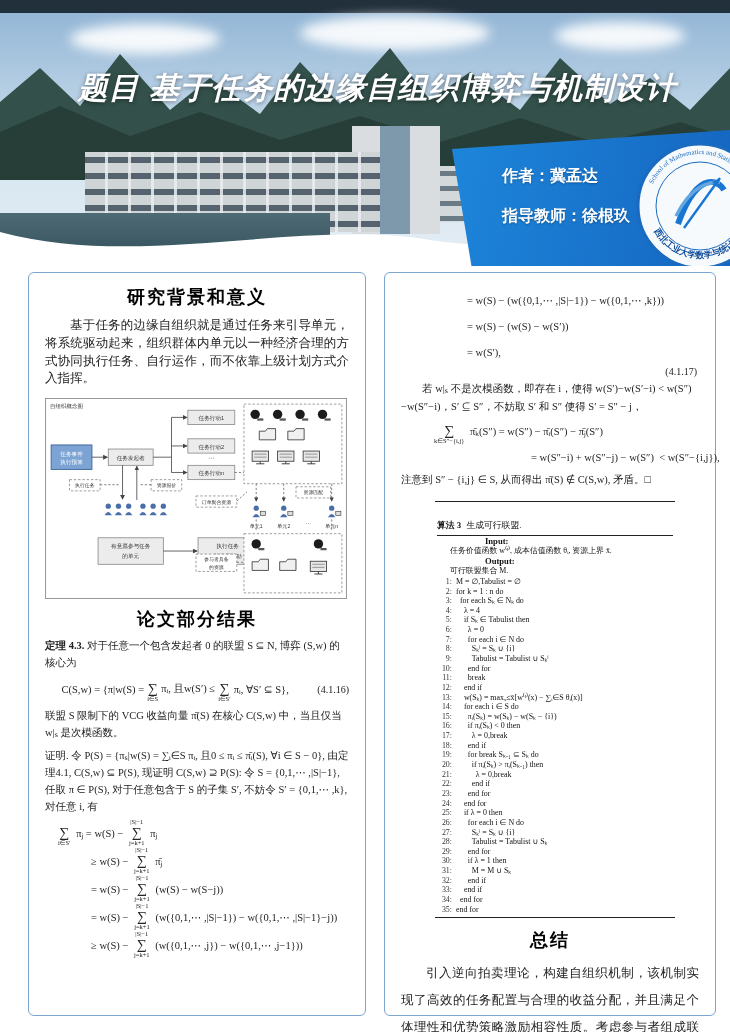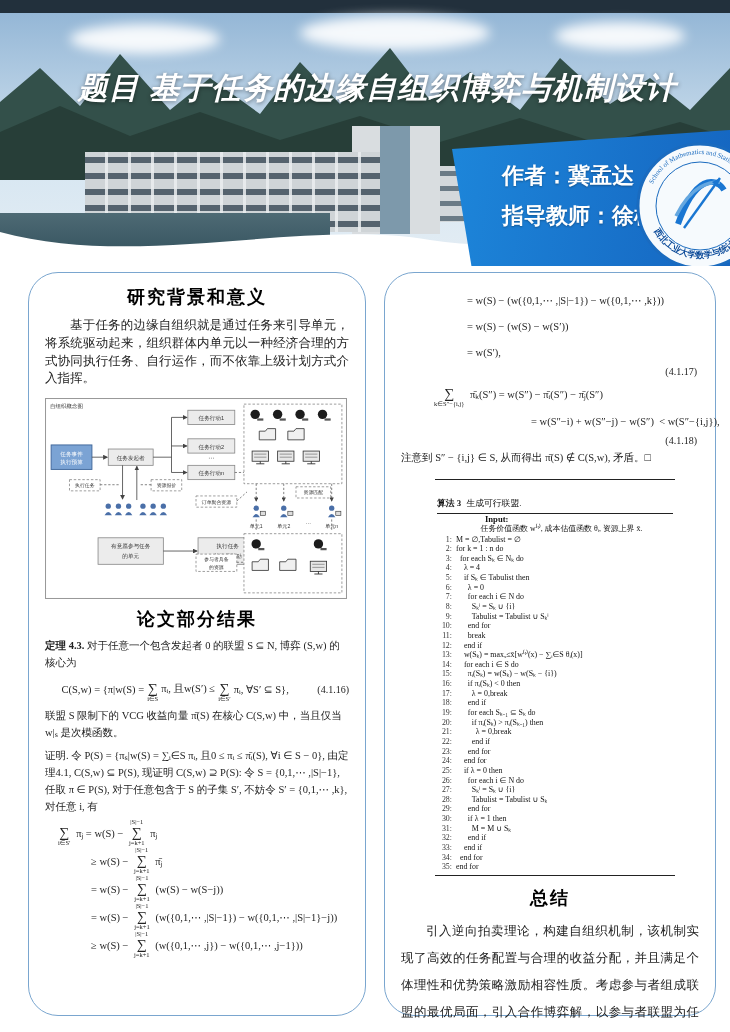--- a/index.html
+++ b/index.html
@@ -25,24 +25,24 @@
   .water{position:absolute;left:0;top:213px;width:330px;height:53px;
          background:linear-gradient(#4e6a74,#2f4e5a);}
   .swoosh{position:absolute;left:0;top:190px;}
   .title{position:absolute;left:12px;top:68px;width:730px;text-align:center;
          font-size:30px;font-weight:bold;color:#fff;letter-spacing:1px;
          text-shadow:0 1px 4px rgba(0,0,0,.45);font-style:italic;}
   .banner{position:absolute;right:0;top:130px;width:278px;height:136px;
           background:linear-gradient(100deg,#1d86da,#1565c0);
           clip-path:polygon(0 14%,100% 0,100% 100%,7% 100%);}
   .banner-text{position:absolute;left:50px;top:26px;color:#fff;font-weight:bold;
-               font-size:22px;line-height:40px;text-shadow:0 1px 2px rgba(0,0,0,.3);}
+               font-size:16px;line-height:40px;text-shadow:0 1px 2px rgba(0,0,0,.3);}
   .seal{position:absolute;left:625px;top:131px;}
   
-  .col{position:absolute;top:272px;height:744px;border:1.6px solid #7aa6cf;border-radius:30px;
+  .col{position:absolute;top:272px;height:744px;border:1.6px solid #7aa6cf;border-radius:6px;
        background:#fff;box-sizing:border-box;padding:8px 16px;}
   .col-left{left:28px;width:338px;}
   .col-right{left:384px;width:332px;}
   h2.section{font-size:18px;font-weight:bold;text-align:center;margin:4px 0 8px;color:#000;letter-spacing:2px;}
   p.body{font-size:12.5px;line-height:17.8px;text-align:justify;text-indent:2em;margin:0 0 4px;color:#222;}
   
   .m{font-family:"Liberation Serif",serif;font-size:10.5px;color:#222;}
   .thm{line-height:1.62;margin:2px 0;}
   .thm b{font-style:normal;}
   .eqrow{display:flex;align-items:center;margin:4px 0;gap:12px;}
@@ -60,21 +60,21 @@
   .eqnum-line{text-align:right;font-size:10px;margin:1px 2px 3px 0;}
   .rtext{line-height:1.7;margin:1px 0;}
   .indent{text-indent:2em;}
   .note-row{display:flex;justify-content:flex-start;align-items:center;line-height:1.7;}
   
   .algo{border-top:1.4px solid #222;border-bottom:1.4px solid #222;margin:12px 24px 10px 34px;
         font-family:"Liberation Serif",serif;font-size:7.9px;color:#111;padding:16px 2px 3px;}
   .algo-title{font-size:8.8px;border-bottom:1.2px solid #222;padding:2px 0 3px;}
   .algo-title b{margin-right:3px;}
   .algo-io b{font-size:8.6px;margin-left:48px;}
-  .algo-io .io-val{padding-left:13px;line-height:1.35;text-align:center;}
+  .algo-io .io-val{padding-left:13px;line-height:1.35;}
   .algo-line{display:flex;line-height:1.22;}
   .algo-num{width:15px;text-align:right;margin-right:4px;flex:none;color:#333;}
   .algo-text{white-space:pre;}
   .summary{font-size:12.5px;line-height:27px;text-align:justify;text-indent:2em;margin:6px 0 0;}
   
   .diagram{margin:6px 0 2px;}
   .dg-box{fill:#ececec;stroke:#888;stroke-width:.8;}
   .dg-dash{fill:#fff;stroke:#777;stroke-width:.7;stroke-dasharray:2.4 1.8;}
   .dg-t{font-family:"Liberation Sans",sans-serif;fill:#333;}
   .dg-line{stroke:#444;stroke-width:.8;fill:none;}
@@ -305,41 +305,45 @@
   </div>
 
   <div class="col col-right">
     <div class="m chain-r">
       <div class="math-line">= w(S) − (w({0,1,⋯ ,|S|−1}) − w({0,1,⋯ ,k}))</div>
       <div class="math-line">= w(S) − (w(S) − w(S′))</div>
       <div class="math-line">= w(S′),</div>
     </div>
     <div class="m eqnum-line">(4.1.17)</div>
 
+    <div class="m rtext indent">若 w|ₛ 不是次模函数，即存在 i，使得 w(S′)−w(S′−i) &lt; w(S″)−w(S″−i)，S′ ⊆ S″，不妨取 S′ 和 S″ 使得 S′ = S″ − j，</div>
 
     <div class="m chain-r2">
       <div class="math-line"><span class="bigsum"><span class="lim"></span><span class="sigma">∑</span><span class="lim">k∈S″−{i,j}</span></span> π̄ₖ(S″) = w(S″) − π̄ᵢ(S″) − π̄ⱼ(S″)</div>
       <div class="math-line">= w(S″−i) + w(S″−j) − w(S″)  &lt; w(S″−{i,j}),</div>
     </div>
-    <div class="m eqnum-line">(4.1.18)</div>
 
     <div class="m note-row">
       <span>注意到 S″ − {i,j} ∈ S, 从而得出 π̄(S) ∉ C(S,w), 矛盾。</span>
       <span>□</span>
     </div>
 
     <div class="algo">
       <div class="algo-title">
         <b>算法 3</b>
         <span>生成可行联盟.</span>
       </div>
       <div class="algo-io">
         <b>Input:</b>
         <div class="io-val">任务价值函数 w⁽ᵗ⁾, 成本估值函数 θᵢ, 资源上界 x̄.</div>
       </div>
+      <div class="algo-io">
+        <b>Output:</b>
+        <div class="io-val">可行联盟集合 M.</div>
+      </div>
       <div>
           <div class="algo-line">
           <span class="algo-num">1:</span>
           <span class="algo-text">M = ∅,Tabulist = ∅</span>
         </div>
           <div class="algo-line">
           <span class="algo-num">2:</span>
           <span class="algo-text">for k = 1 : n do</span>
         </div>
           <div class="algo-line">
@@ -401,21 +405,21 @@
           <div class="algo-line">
           <span class="algo-num">17:</span>
           <span class="algo-text">        λ = 0,break</span>
         </div>
           <div class="algo-line">
           <span class="algo-num">18:</span>
           <span class="algo-text">      end if</span>
         </div>
           <div class="algo-line">
           <span class="algo-num">19:</span>
-          <span class="algo-text">      for each Sₖ₋₁ ⊆ Sₖ do</span>
+          <span class="algo-text">      for break Sₖ₋₁ ⊆ Sₖ do</span>
         </div>
           <div class="algo-line">
           <span class="algo-num">20:</span>
           <span class="algo-text">        if πᵢ(Sₖ) &gt; πᵢ(Sₖ₋₁) then</span>
         </div>
           <div class="algo-line">
           <span class="algo-num">21:</span>
           <span class="algo-text">          λ = 0,break</span>
         </div>
           <div class="algo-line">

